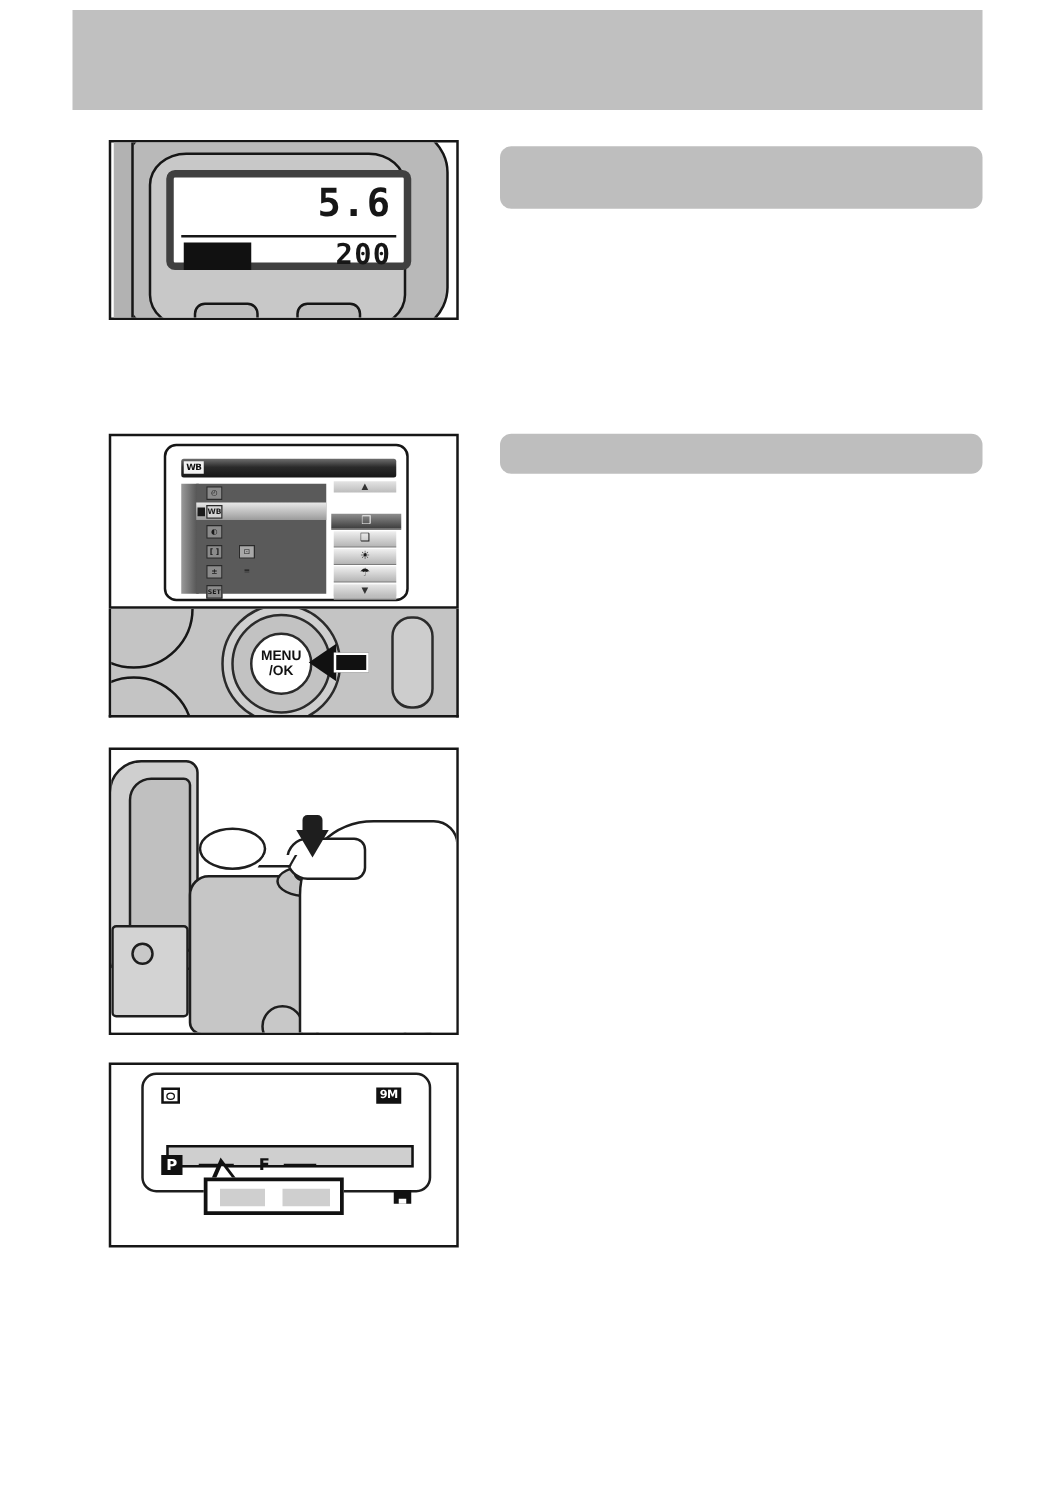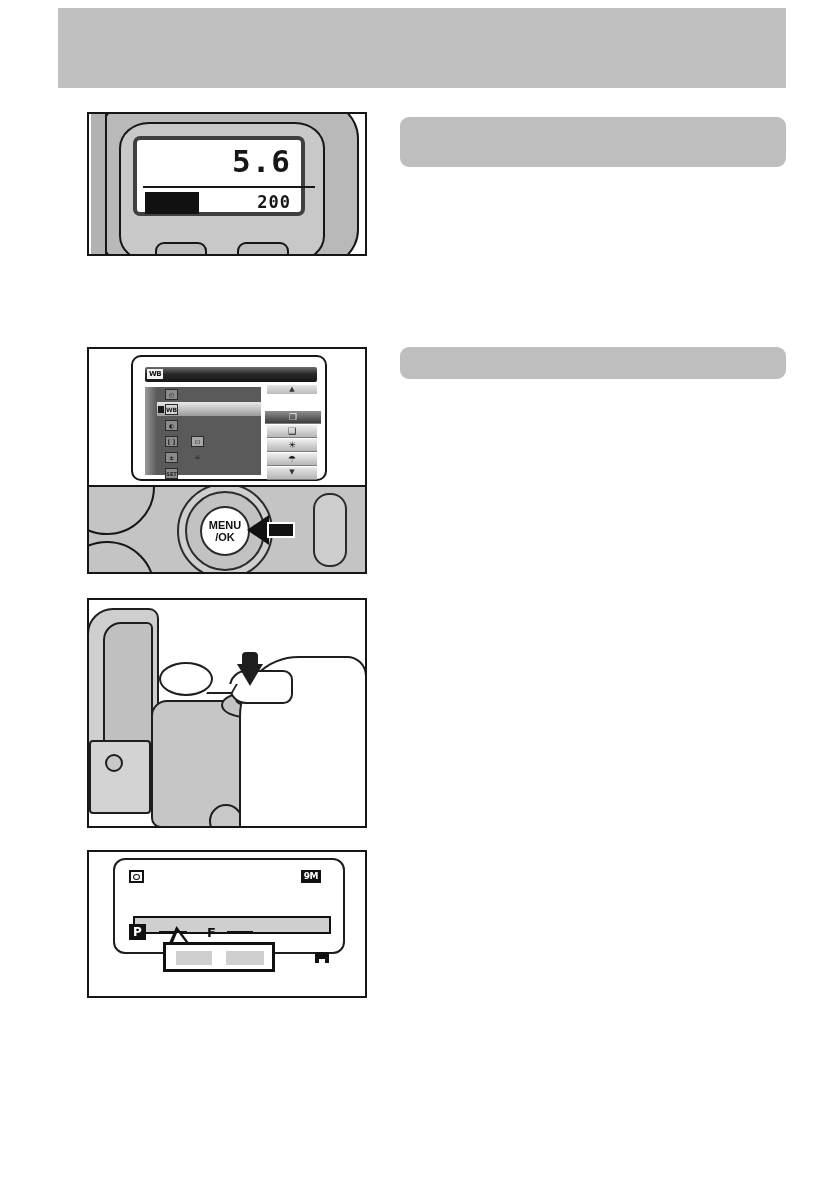--- a/index.html
+++ b/index.html
@@ -48,39 +48,39 @@
     background: #c8c8c8;
     border: 2px solid #161616;
     border-radius: 30px / 26px;
   }
   .cam-edge-left {
     position: absolute; left: 2px; top: -16px; width: 16px; height: 172px;
     border-right: 2px solid #161616;
     background: #b2b2b2;
   }
   .lcd-screen {
-    position: absolute; left: 44px; top: 22px; width: 172px; height: 80px;
-    background: #ffffff; border: 4px solid #404040; border-radius: 7px;
+    position: absolute; left: 44px; top: 22px; width: 196px; height: 80px;
+    background: #ffffff; border: 6px solid #404040; border-radius: 7px;
     z-index: 4;
     text-decoration: underline;
   }
   .lcd-divider {
     position: absolute; left: 6px; top: 46px; width: 172px; height: 2px;
     background: #161616;
   }
   .lcd-aperture {
     position: absolute; right: 10px; top: 2px;
     font-family: "DejaVu Sans Mono", monospace;
     font-size: 31px; font-weight: bold; color: #161616;
     letter-spacing: 1px; line-height: 38px;
   }
   .lcd-shutter {
     position: absolute; right: 10px; top: 48px;
     font-family: "DejaVu Sans Mono", monospace;
-    font-size: 17px; font-weight: bold; color: #161616;
+    font-size: 23px; font-weight: bold; color: #161616;
     letter-spacing: 1px; line-height: 28px;
   }
   .lcd-blackbar {
     position: absolute; left: 8px; top: 52px; width: 54px; height: 22px;
     background: #111111;
   }
   .cam-btn-bottom {
     position: absolute; bottom: -14px; width: 52px; height: 26px;
     background: #bdbdbd; border: 2px solid #161616; border-radius: 9px;
   }

